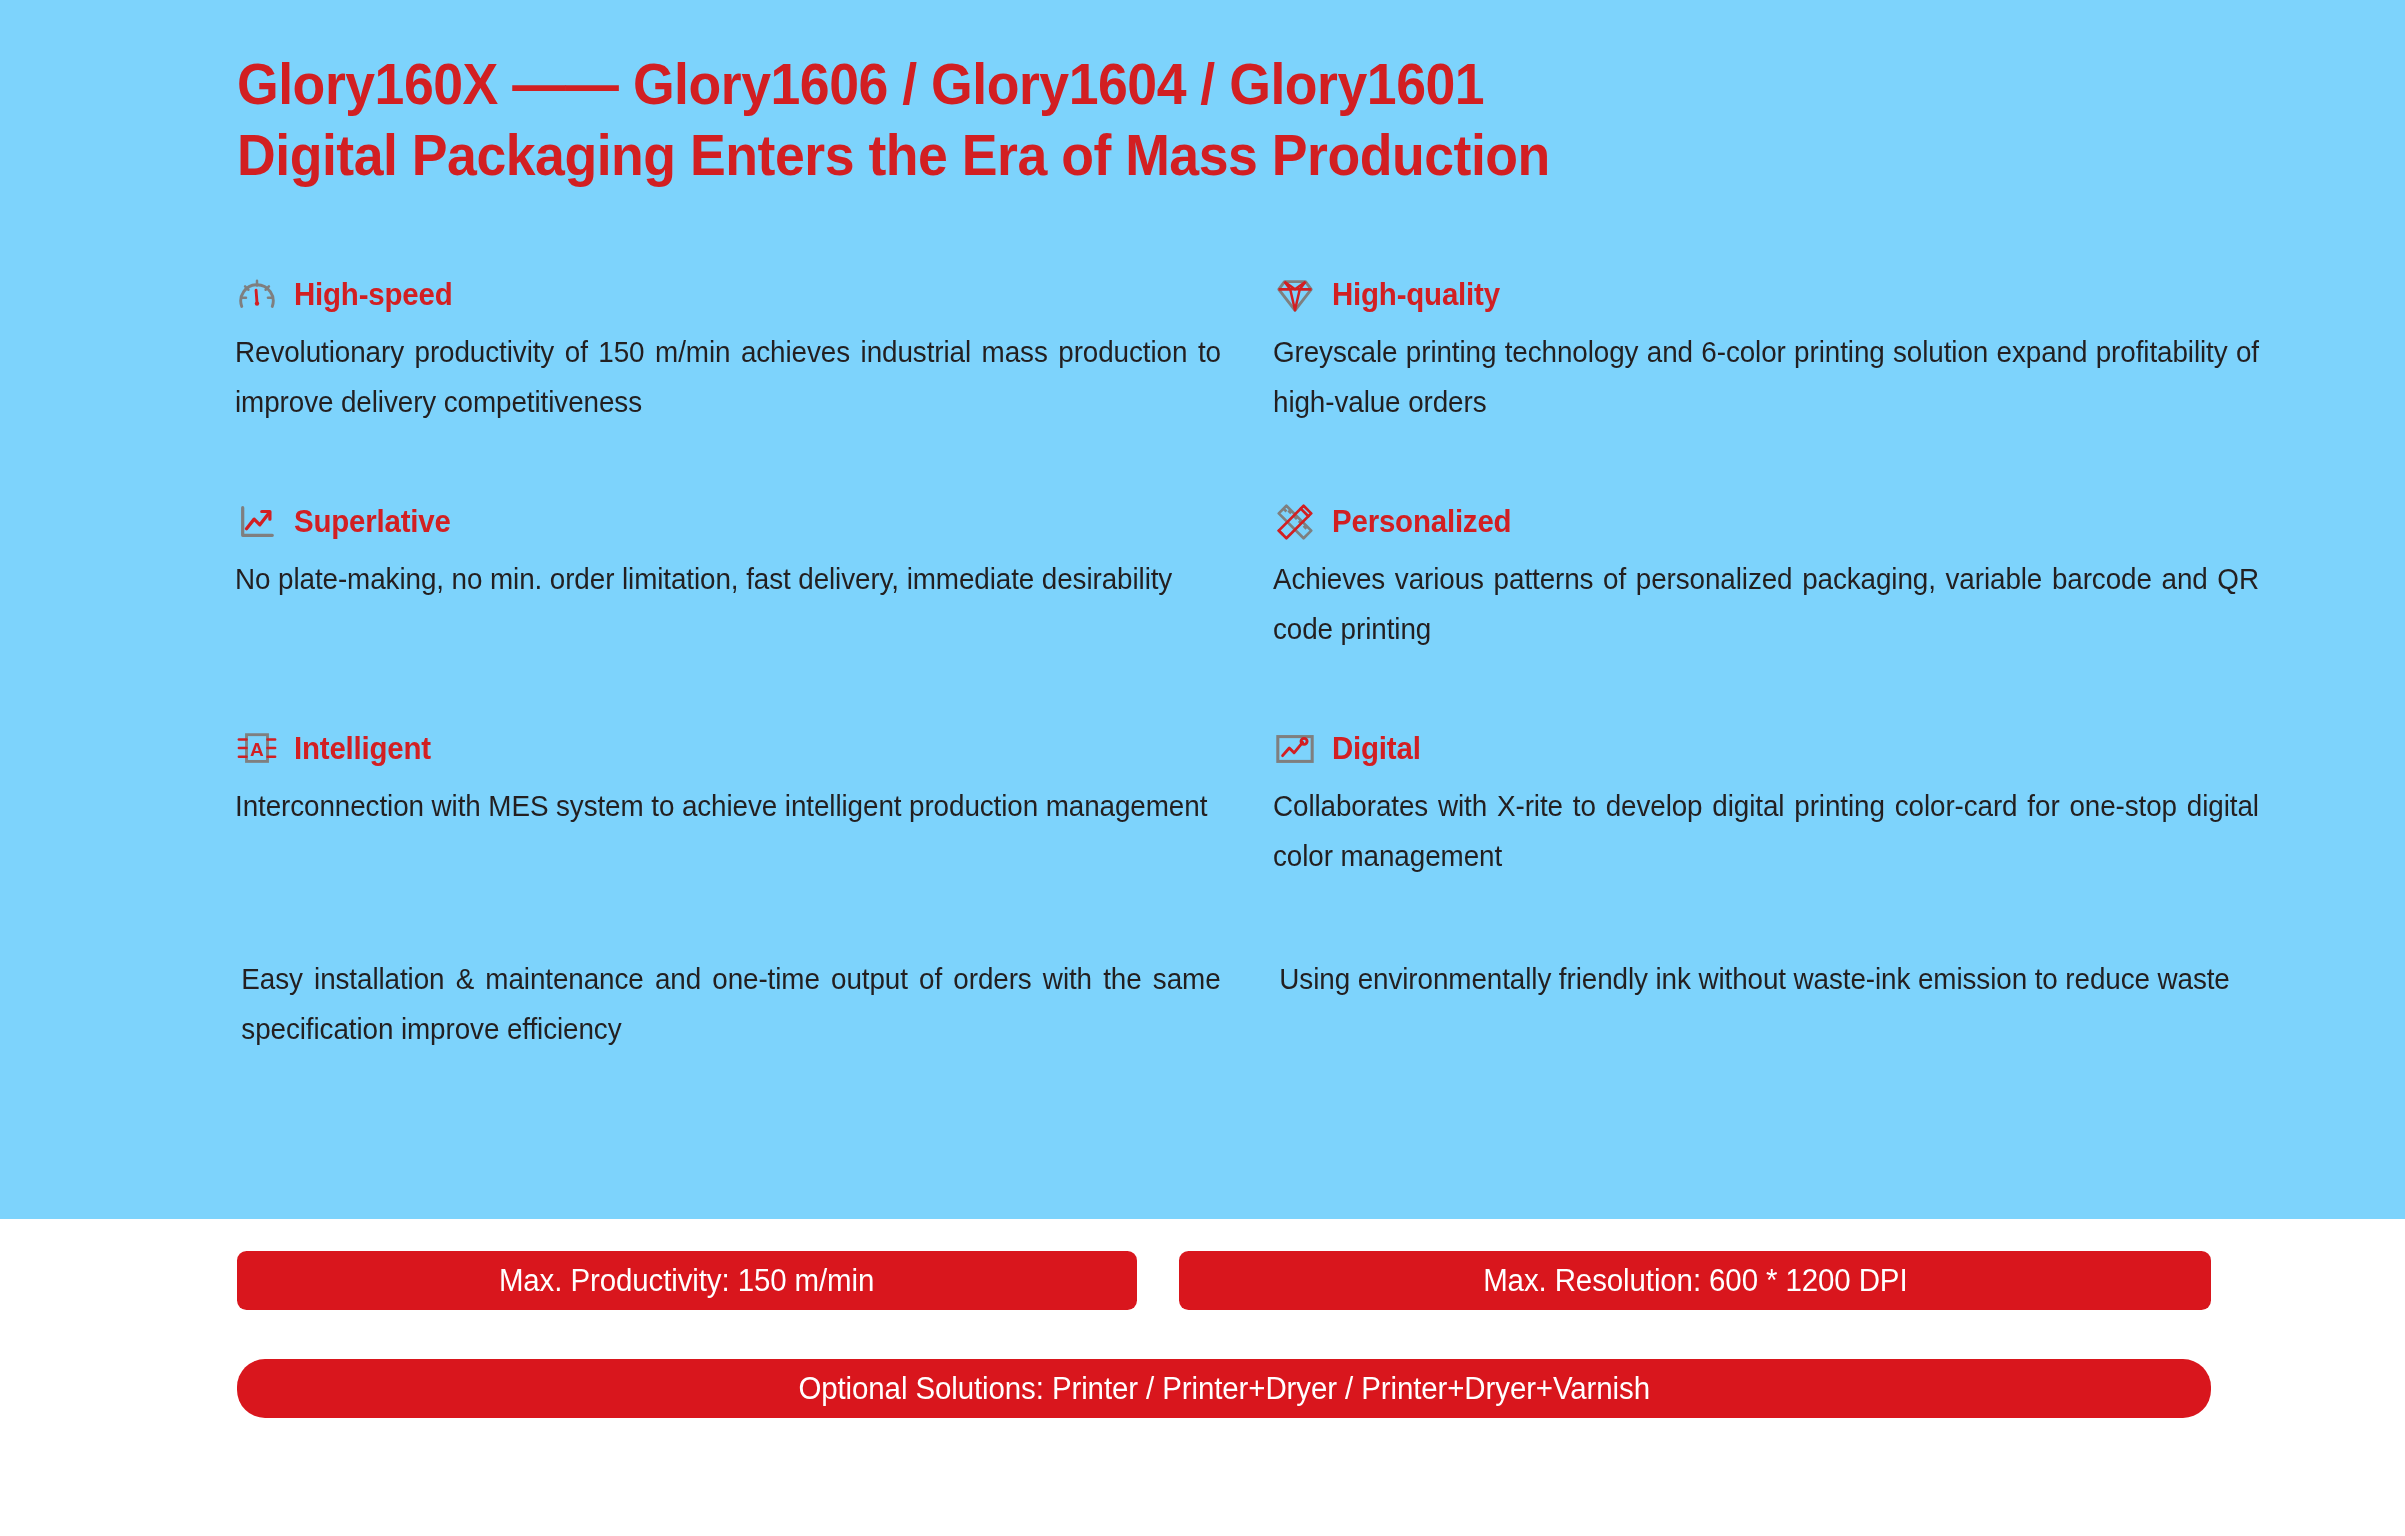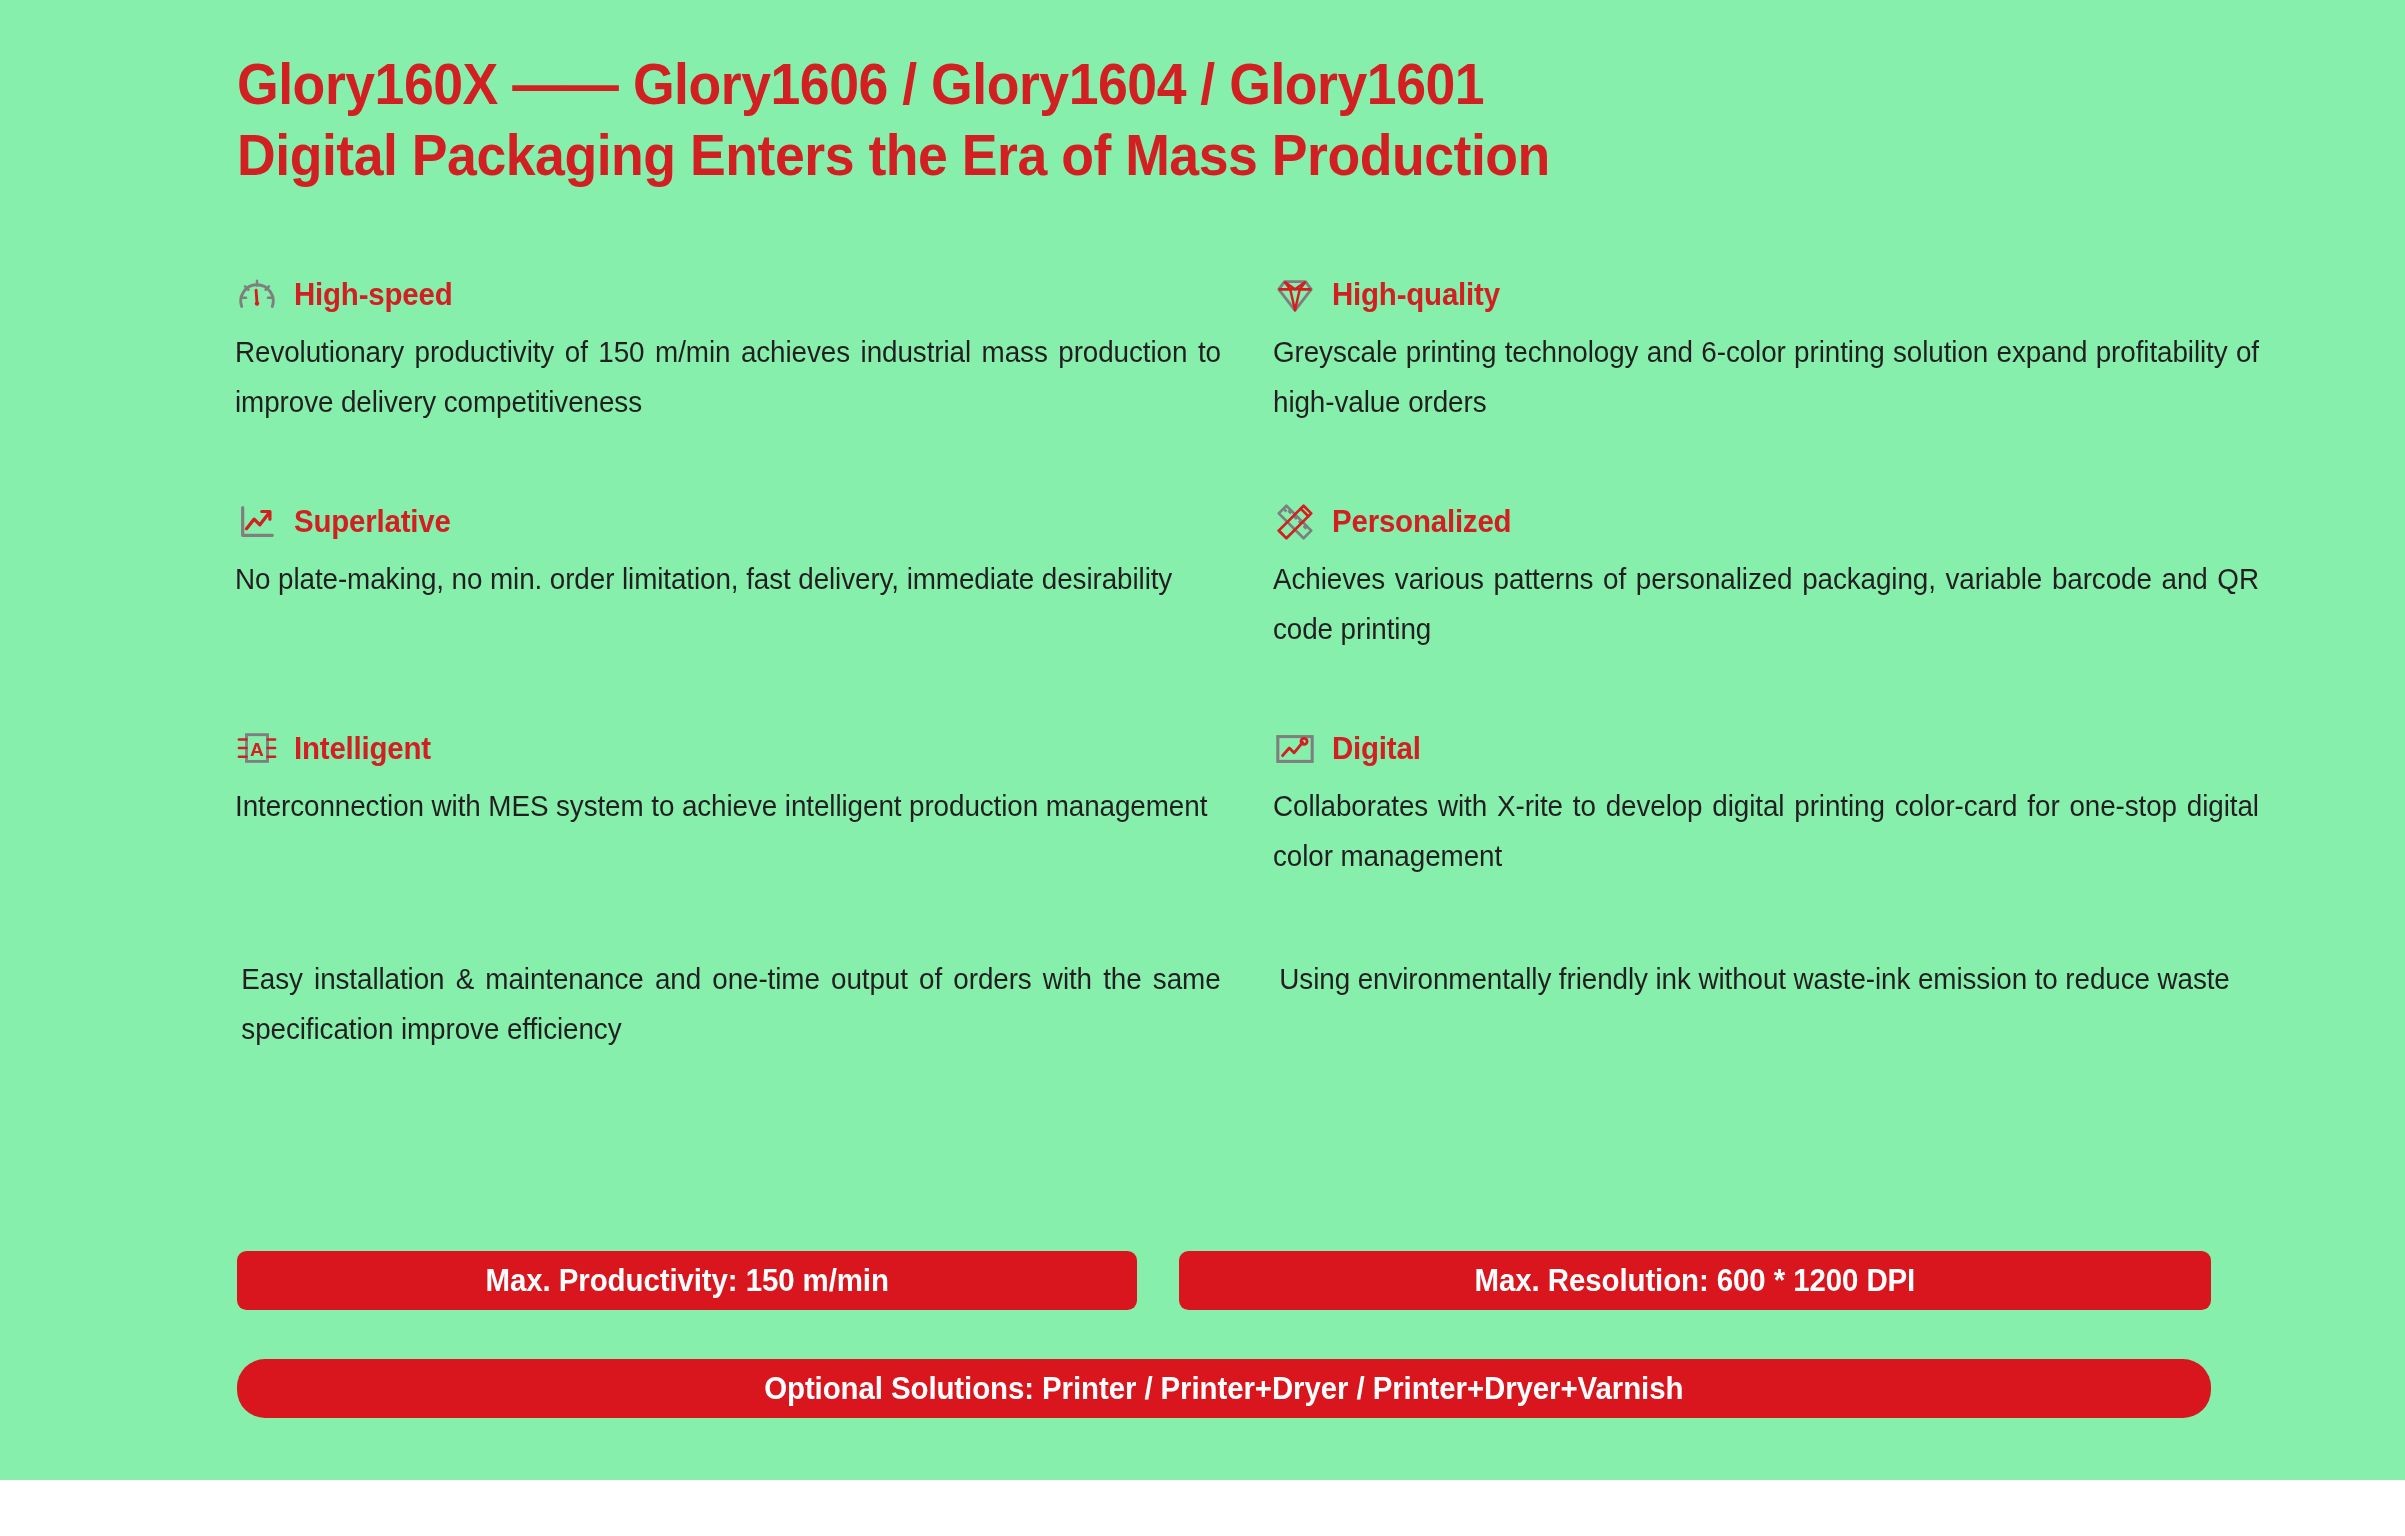--- a/index.html
+++ b/index.html
@@ -13,22 +13,22 @@
     font-family: "Liberation Sans", "DejaVu Sans", sans-serif;
     color: #231f20;
     overflow: hidden;
     position: relative;
   }
 
   .page {
     position: absolute;
     left: 0; top: 0;
     width: 2406px;
-    height: 1480px;
-    background: #86efac;
+    height: 1219px;
+    background: #7dd3fc;
   }
 
   
   .title-block {
     position: absolute;
     left: 237px;
     top: 49px;
     width: 1949px;
   }
   .title-line {
@@ -113,21 +113,21 @@
     gap: 42px;
   }
   .banner {
     background: #d9161d;
     border-radius: 9.5px;
     height: 59px;
     display: flex;
     align-items: center;
     justify-content: center;
     color: #ffffff;
-    font-weight: 700;
+    font-weight: 400;
     font-size: 31px;
     letter-spacing: -0.1px;
   }
   .banner span {
     transform: scaleX(0.95);
     transform-origin: center;
     white-space: nowrap;
   }
   .banner.b1 { width: 900px; }
   .banner.b2 { width: 1032px; }

